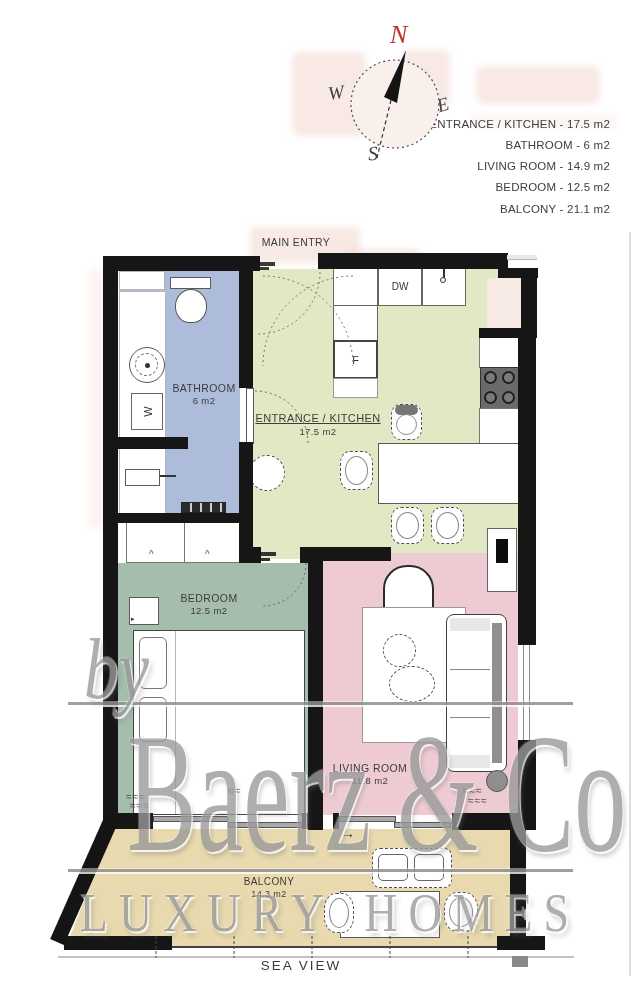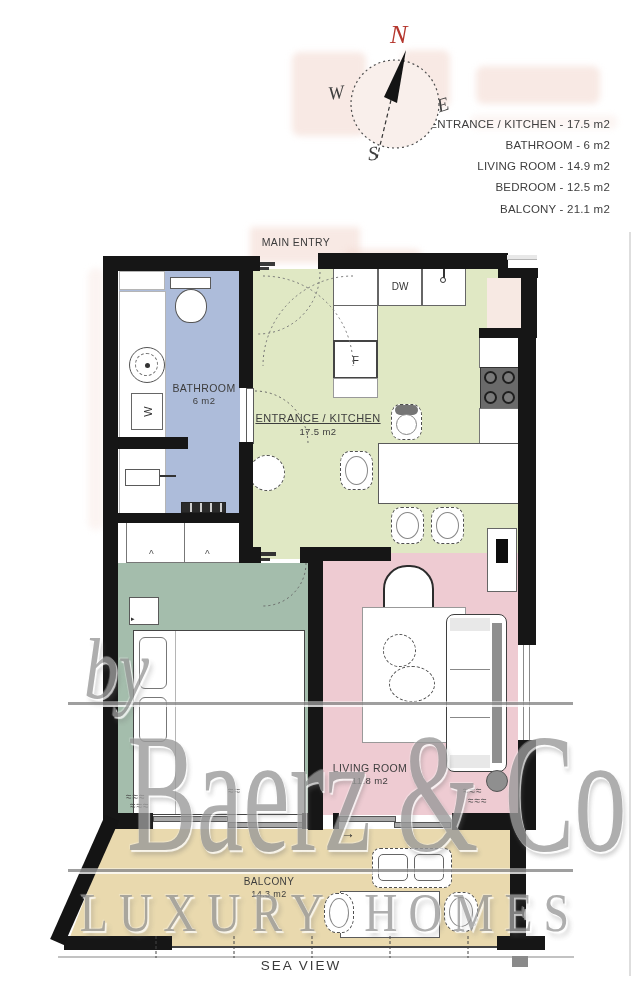--- a/index.html
+++ b/index.html
@@ -129,20 +129,24 @@
     <span class="abs" style="left:78px;top:26px;font-size:10px;color:#555;">^</span>
   </div>
   <div class="furn" style="left:129px;top:597px;width:30px;height:28px;">
     <span style="position:absolute;left:1px;bottom:1px;font-size:7px;color:#333;">▸</span>
   </div>
   <div class="furn" style="left:133px;top:630px;width:172px;height:185px;border:1.3px solid #444;">
     <div class="furn" style="left:5px;top:6px;width:28px;height:52px;border-color:#777;border-radius:6px;"></div>
     <div class="furn" style="left:5px;top:66px;width:28px;height:45px;border-color:#777;border-radius:6px;"></div>
     <div style="position:absolute;left:41px;top:0;width:1px;height:100%;background:#b5b5b5;"></div>
   </div>
+  <div class="room-label" style="left:156px;top:592px;width:106px;">
+    <div class="nm">BEDROOM</div>
+    <div class="ar">12.5 m2</div>
+  </div>
   <div class="abs" style="left:261px;top:552px;width:15px;height:4px;background:#333;"></div>
   <div class="abs" style="left:261px;top:558px;width:9px;height:3px;background:#333;"></div>
   <div class="squig" style="left:126px;top:792px;">≈≈≈</div>
   <div class="squig" style="left:130px;top:801px;">≈≈≈</div>
   <div class="squig" style="left:228px;top:786px;">≈≈</div>
 
   <div class="furn" style="left:487px;top:528px;width:30px;height:64px;border-color:#666;"></div>
   <div class="abs" style="left:496px;top:539px;width:12px;height:24px;background:#0d0d0d;"></div>
   <div class="abs" style="left:383px;top:565px;width:51px;height:55px;background:#fff;border:2px solid #2c2c2c;border-radius:24px 24px 6px 6px;box-sizing:border-box;">
     <div style="position:absolute;left:6px;right:6px;bottom:8px;height:1px;background:#888;"></div>

